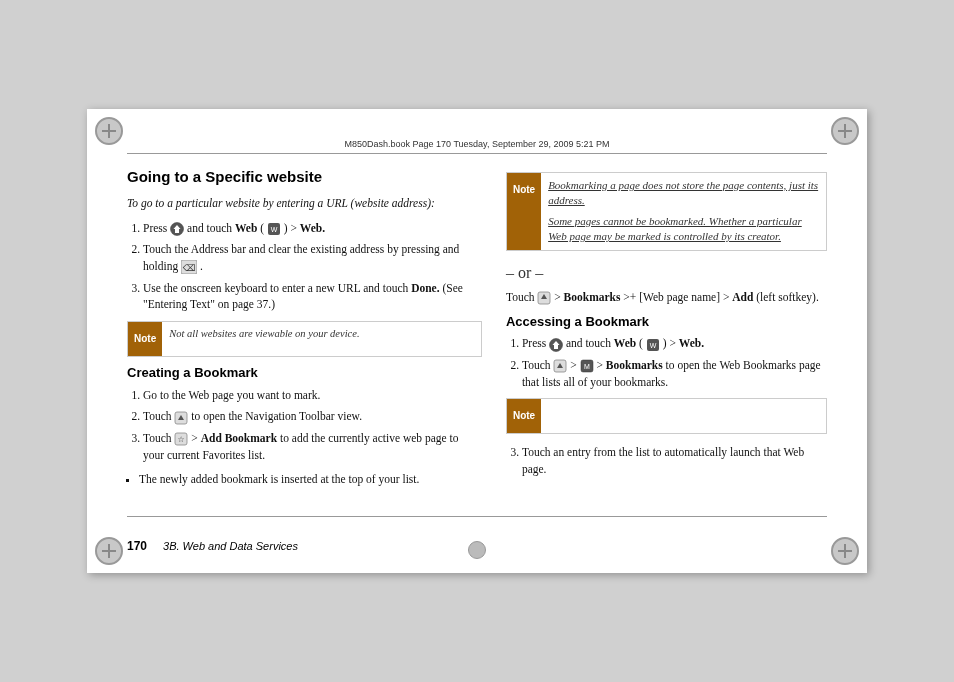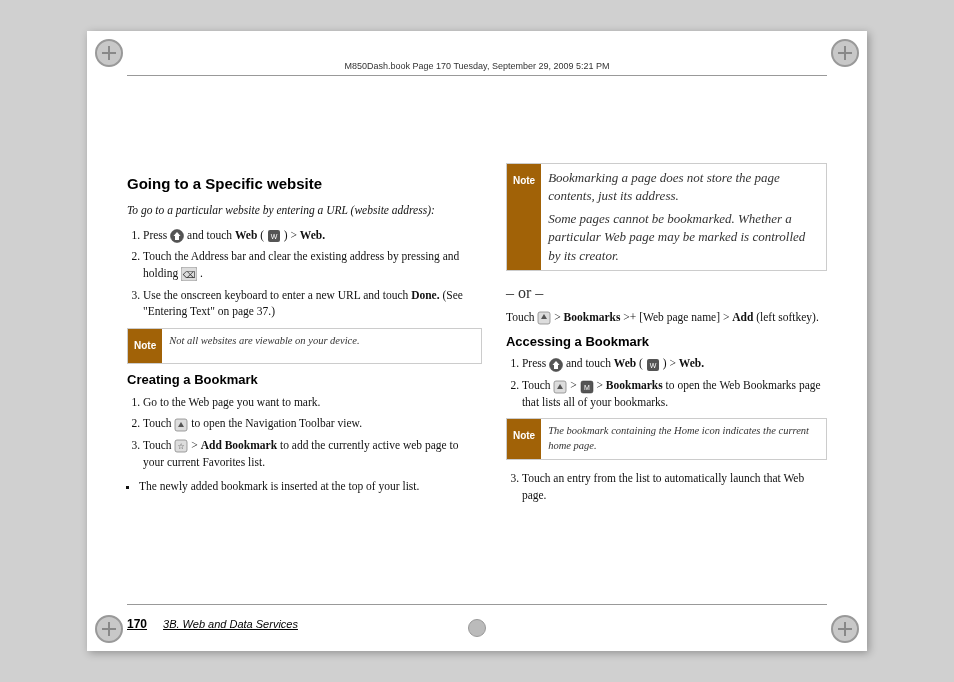--- a/index.html
+++ b/index.html
@@ -10,21 +10,21 @@
       justify-content: center;
       align-items: center;
       width: 954px;
       height: 682px;
       font-family: 'Times New Roman', Times, serif;
     }
 
     .page {
       background: #ffffff;
       width: 780px;
-      height: 620px;
+      height: 464px;
       position: relative;
       padding: 30px 40px 20px 40px;
       box-shadow: 2px 2px 8px rgba(0,0,0,0.3);
       display: flex;
       flex-direction: column;
     }
 
     
     .corner {
       position: absolute;
@@ -63,21 +63,20 @@
       padding-bottom: 4px;
       margin-bottom: 12px;
       font-family: Arial, sans-serif;
     }
 
     
     .content-area {
       display: flex;
       gap: 24px;
       flex: 1;
-      align-items: center;
     }
 
     .left-col {
       flex: 1.05;
       font-size: 11.5px;
       line-height: 1.5;
       color: #111;
     }
 
     .right-col {
@@ -161,44 +160,44 @@
     .note-content {
       padding: 5px 7px;
       font-size: 10.5px;
       font-style: italic;
       color: #333;
       line-height: 1.4;
     }
 
     .note-content p {
       margin-bottom: 5px;
-      font-size: 13px;
+      font-size: 11px;
+      text-decoration: underline;
     }
 
     .note-content p:last-child {
       margin-bottom: 0;
     }
 
     .bold-italic {
       font-weight: bold;
     }
 
     .or-line {
       font-size: 16px;
       color: #333;
       margin: 4px 0;
     }
 
     .page-footer {
       display: flex;
       align-items: center;
       border-top: 1px solid #999;
-      padding-top: 12px;
+      padding-top: 22px;
       margin-top: 24px;
-      text-decoration: underline;
     }
 
     .page-number {
       font-size: 12px;
       font-weight: bold;
       font-family: Arial, sans-serif;
       margin-right: 16px;
     }
 
     .page-footer-text {
@@ -346,21 +345,20 @@
           <svg width="14" height="14" viewBox="0 0 14 14" style="vertical-align:middle;display:inline-block;" xmlns="http://www.w3.org/2000/svg">
             <rect x="1" y="1" width="12" height="12" rx="2" fill="#555" stroke="#333" stroke-width="0.5"></rect>
             <text x="7" y="10" text-anchor="middle" fill="white" font-size="7" font-family="Arial">M</text>
           </svg>
           <span> &gt; <span class="bold-italic">Bookmarks</span> to open the Web Bookmarks page that lists all of your bookmarks.</span>
         </li>
       </ol>
 
       <div class="note-box" style="margin-bottom:10px;">
         <div class="note-label">Note</div>
-        <div class="note-content">The bookmark containing the Home icon indicates the current home page.</div>
       </div>
 
       <ol start="3">
         <li>Touch an entry from the list to automatically launch that Web page.</li>
       </ol>
 
     </div>
   </div>
 
   <div class="page-footer">

